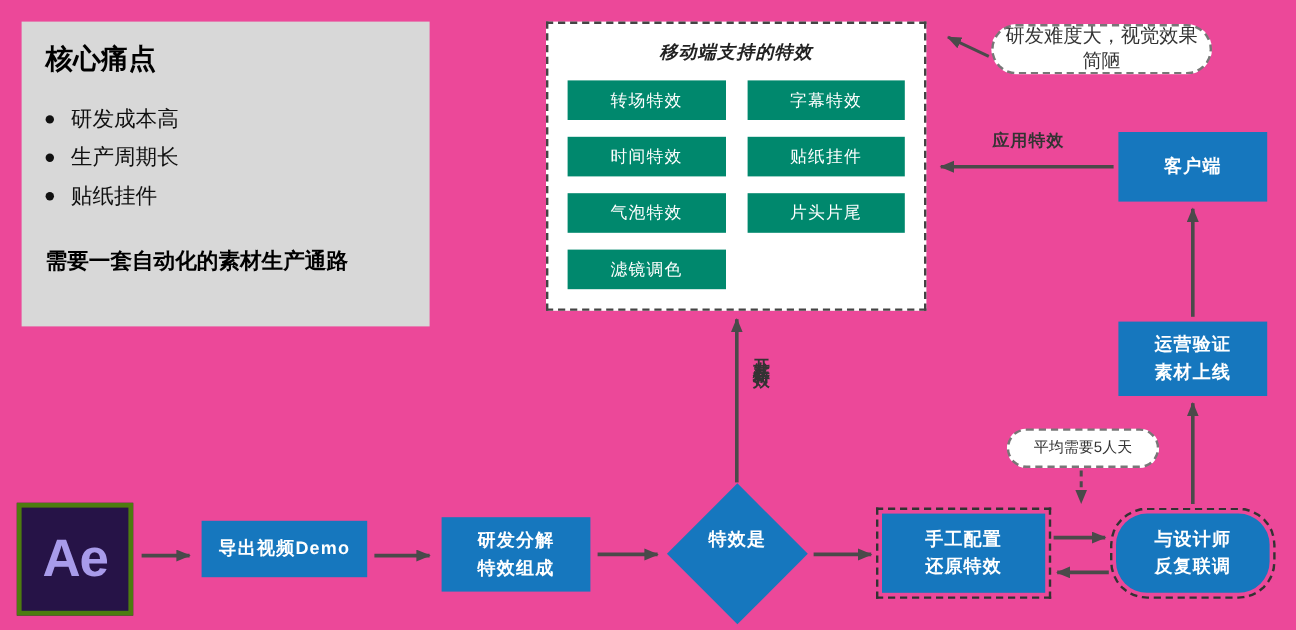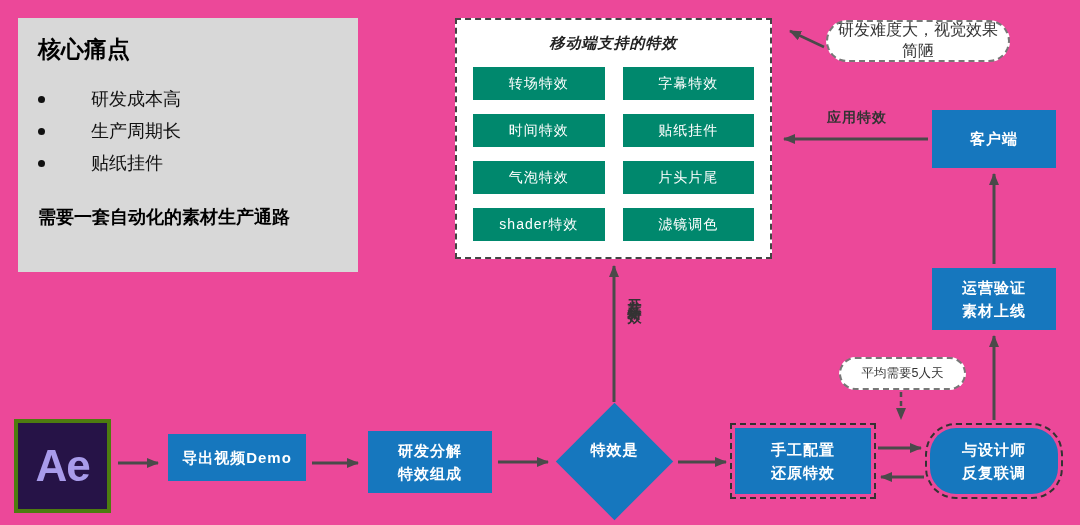--- a/index.html
+++ b/index.html
@@ -6,21 +6,21 @@
   html,body { background:#ffffff; }
   body { font-family:"Liberation Sans","DejaVu Sans",sans-serif; }
   .canvas { position:relative; width:1080px; height:525px; background:#ec4899; overflow:hidden; }
 
   .arrows { position:absolute; left:0; top:0; pointer-events:none; }
 
   
   .pain-panel { position:absolute; left:18px; top:18px; width:340px; height:254px;
                 background:#D8D8D8; padding:16px 20px; }
   .pain-title { font-size:23px; font-weight:bold; color:#000; margin-bottom:18px; }
-  .bullet { display:flex; align-items:center; font-size:18px; color:#111; height:32px;gap:32px; }
+  .bullet { display:flex; align-items:center; font-size:18px; color:#111; height:32px; }
   .dot { width:7px; height:7px; border-radius:50%; background:#111; margin-right:14px; flex:none; }
   .pain-conclusion { margin-top:26px; font-size:18px; font-weight:bold; color:#000; }
 
   
   .effects-panel { position:absolute; left:455px; top:18px; width:317px; height:241px;
                    border:2px dashed #444; background:#fff; padding:14px 16px 0; }
   .effects-title { text-align:center; font-size:15px; font-weight:bold; color:#222;
                    margin-bottom:14px; letter-spacing:1px;font-style:italic; }
   .effects-grid { display:grid; grid-template-columns:1fr 1fr; column-gap:18px; row-gap:14px; }
   .effect-chip { height:33px; background:#00886D; color:#fff; display:flex; align-items:center;
@@ -108,21 +108,20 @@
 
   <div class="effects-panel">
     <div class="effects-title">移动端支持的特效</div>
     <div class="effects-grid">
       <div class="effect-chip">转场特效</div>
       <div class="effect-chip">字幕特效</div>
       <div class="effect-chip">时间特效</div>
       <div class="effect-chip">贴纸挂件</div>
       <div class="effect-chip">气泡特效</div>
       <div class="effect-chip">片头片尾</div>
-      <div class="effect-chip">shader特效</div>
       <div class="effect-chip">滤镜调色</div>
     </div>
   </div>
 
   <div class="pill pill-difficulty">研发难度大，视觉效果简陋</div>
   <div class="pill pill-effort">平均需要5人天</div>
 
   <div class="apply-label">应用特效</div>
   <div class="vertical-label">开发新特效</div>
 

